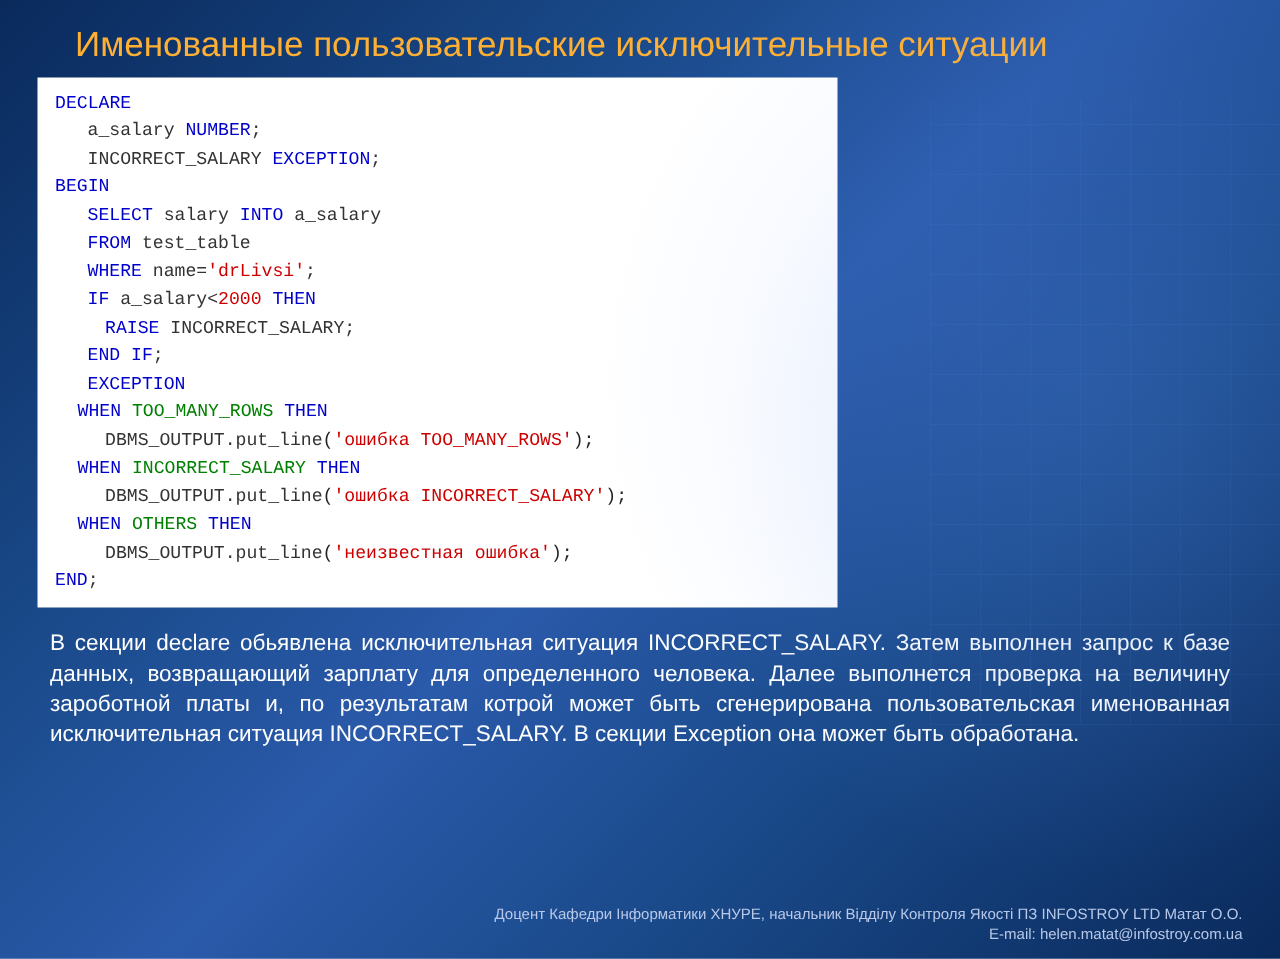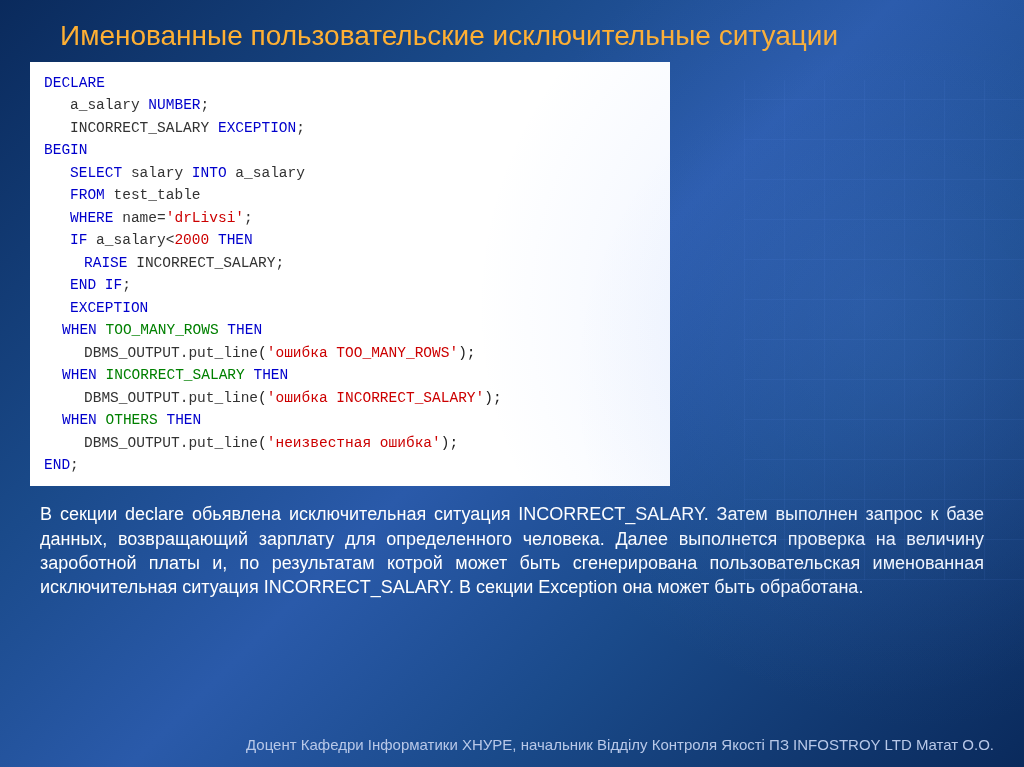--- a/index.html
+++ b/index.html
@@ -60,21 +60,21 @@
     font-size: 18px;
     line-height: 1.35;
     padding: 16px 40px 0 40px;
     text-align: justify;
   }
   .footer {
     position: absolute;
     bottom: 12px;
     right: 30px;
     color: #b8c8e8;
-    font-size: 15px;
+    font-size: 12px;
     text-align: right;
     line-height: 1.35;
   }
 </style>
 </head>
 <body>
 
 <div class="bg-deco"></div>
 <div class="grid-deco"></div>
 
@@ -98,13 +98,14 @@
   <div class="indent2"><span>DBMS_OUTPUT.put_line</span><span class="paren">(</span><span class="str">'ошибка INCORRECT_SALARY'</span><span class="paren">);</span></div>
   <div class="indent3"><span class="kw-blue">WHEN</span><span class="kw-green"> OTHERS </span><span class="kw-blue">THEN</span></div>
   <div class="indent2"><span>DBMS_OUTPUT.put_line</span><span class="paren">(</span><span class="str">'неизвестная ошибка'</span><span class="paren">);</span></div>
   <div><span class="kw-blue">END</span><span>;</span></div>
 </div>
 
 <p class="body-text">В секции declare обьявлена исключительная ситуация INCORRECT_SALARY. Затем выполнен запрос к базе данных, возвращающий зарплату для определенного человека. Далее выполнется проверка на величину зароботной платы и, по результатам котрой может быть сгенерирована пользовательская именованная исключительная ситуация INCORRECT_SALARY. В секции Exception она может быть обработана.</p>
 
 <div class="footer">
   <div>Доцент Кафедри Інформатики ХНУРЕ, начальник Відділу Контроля Якості ПЗ INFOSTROY LTD Матат О.О.</div>
+  <div>E-mail: helen.matat@infostroy.com.ua</div>
 </div>
 
 </body></html>

